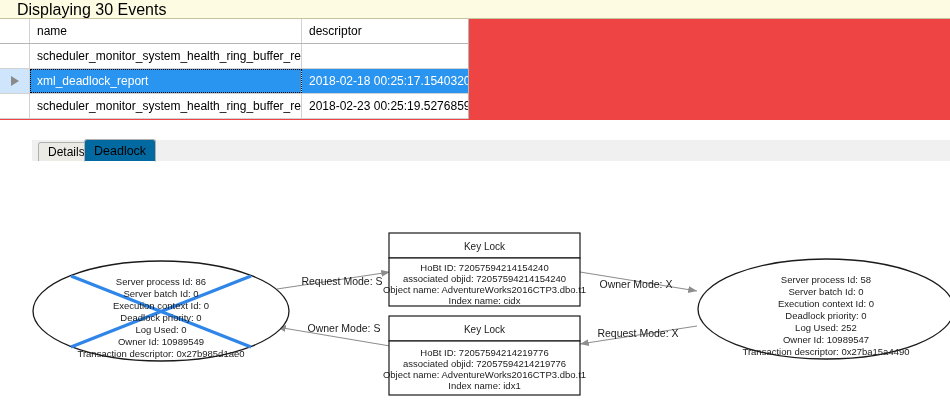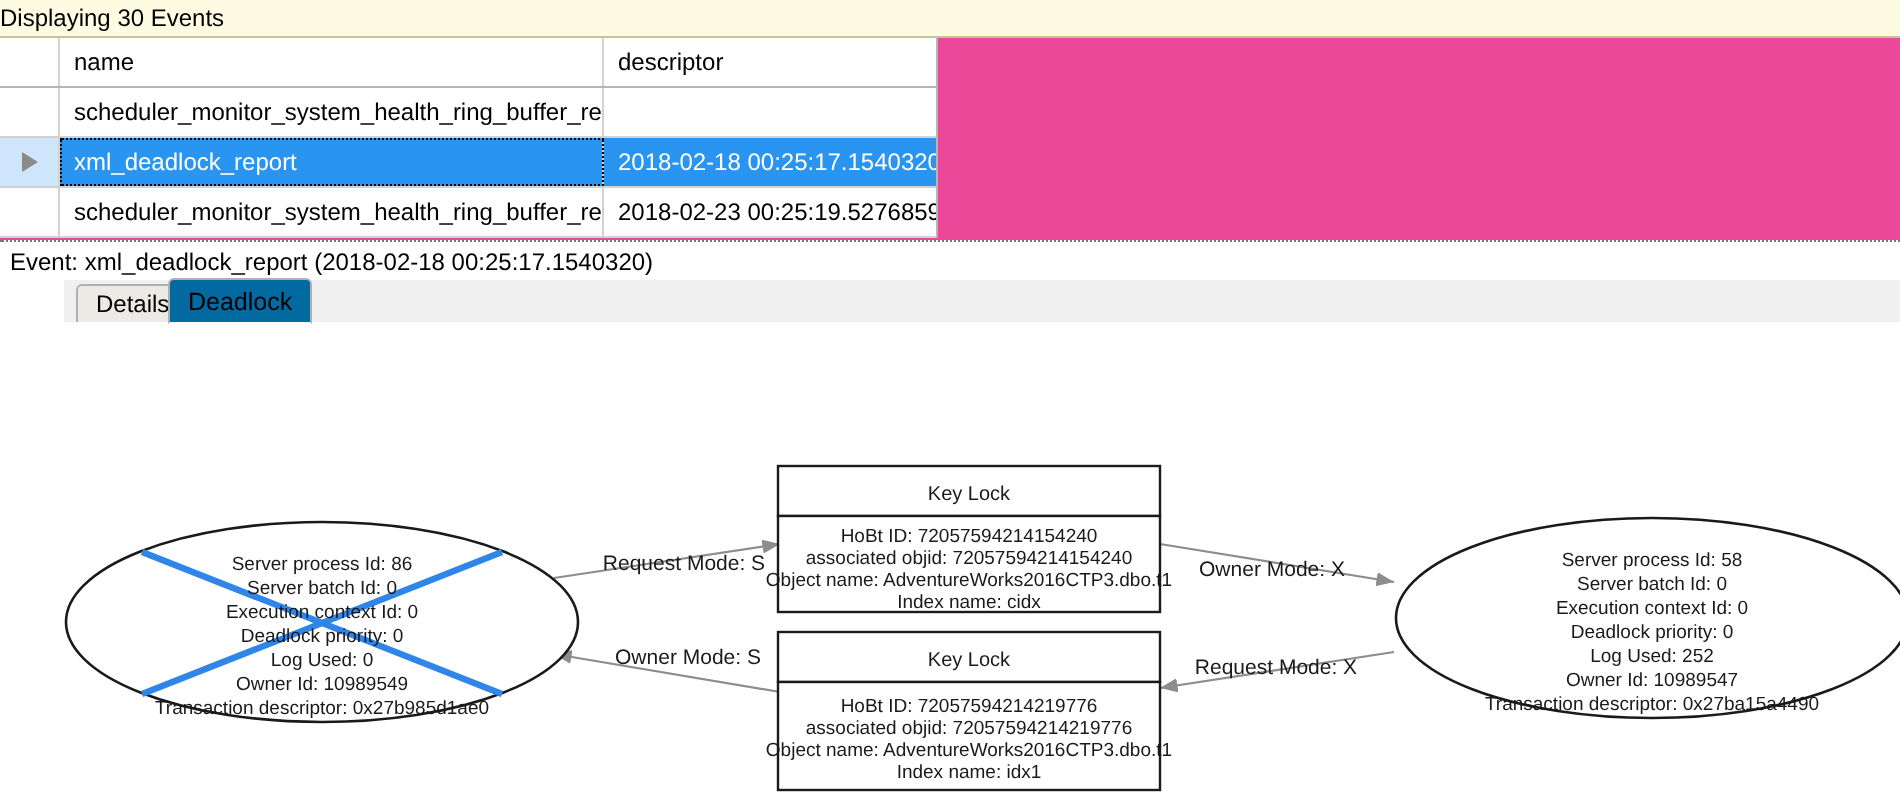--- a/index.html
+++ b/index.html
@@ -9,26 +9,26 @@
     font-size:12px;color:#000;background:#fff;
   }
   .app{position:relative;width:950px;height:400px;}
 
   
   .banner{
     position:absolute;left:0;top:0;width:950px;height:18px;
     background:#fdfce3;border-bottom:1px solid #c6c4a0;
     display:flex;align-items:center;
   }
-  .banner-text{padding-left:0;font-size:12px;color:#000;line-height:17px;}
+  .banner-text{padding-left:17px;font-size:16px;color:#000;line-height:17px;}
 
   
   .grid-wrap{
     position:absolute;left:0;top:19px;width:950px;height:101px;
-    background:#ec4899;
+    background:#ef4444;
   }
   .grid{
     position:absolute;left:0;top:0;width:468px;height:100px;
     background:#fff;
     border-right:1px solid #b5b5b5;
   }
   .grow{display:flex;height:25px;box-sizing:border-box;border-bottom:1px solid #d2d2d2;}
   .grow.header{height:25px;border-bottom:1px solid #b5b5b5;}
   .grow.last{border-bottom:1px solid #d2d2d2;}
   .gc-sel{
@@ -133,23 +133,20 @@
 
       <div class="grow last">
         <div class="gc-sel"></div>
         <div class="gc-name">scheduler_monitor_system_health_ring_buffer_recorded</div>
         <div class="gc-ts">2018-02-23 00:25:19.5276859</div>
       </div>
 
     </div>
   </div>
 
-  <div class="event-bar">
-    <span class="event-text">Event: xml_deadlock_report (2018-02-18 00:25:17.1540320)</span>
-  </div>
 
   <div class="tabstrip">
     <div class="tab" id="tab0">Details</div>
     <div class="tab active" id="tab1">Deadlock</div>
   </div>
 
   <div class="canvas">
     <svg width="950" height="239" viewBox="0 0 950 239" xmlns="http://www.w3.org/2000/svg">
       <defs>
         <marker id="ar" markerWidth="9" markerHeight="9" refX="8" refY="3.2" orient="auto">

